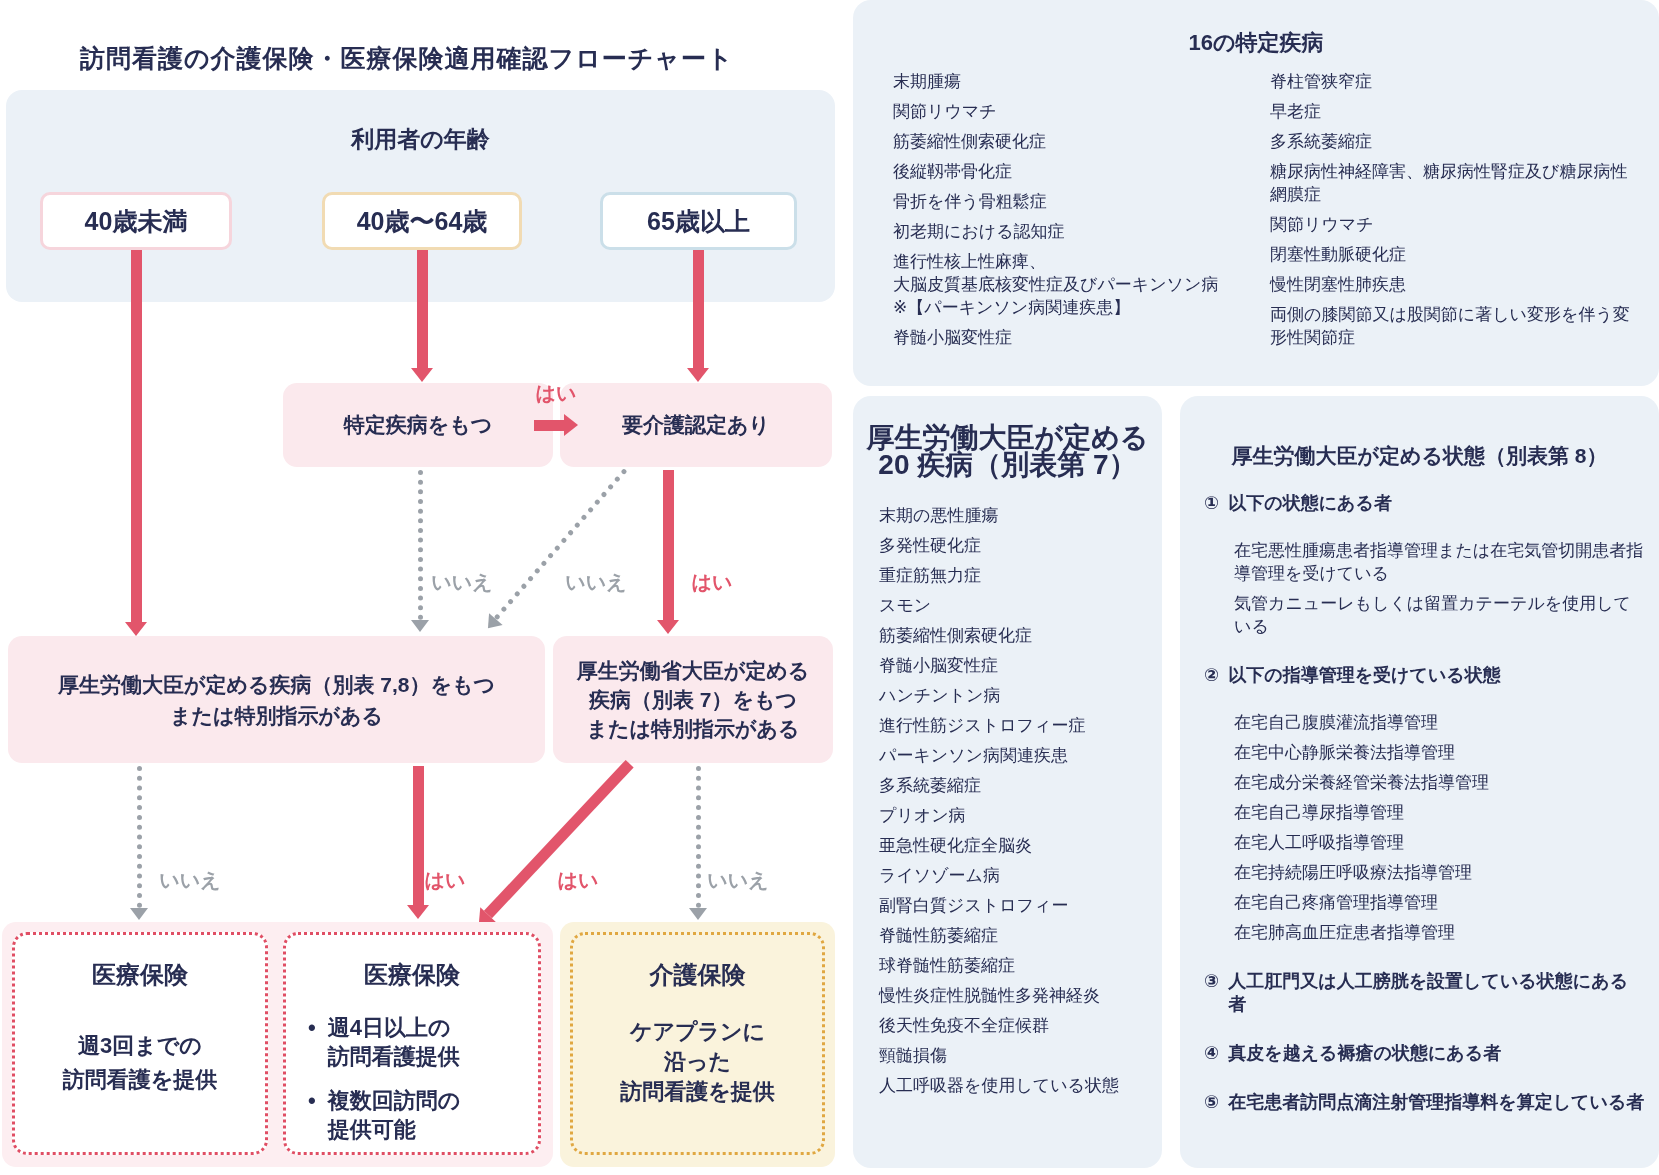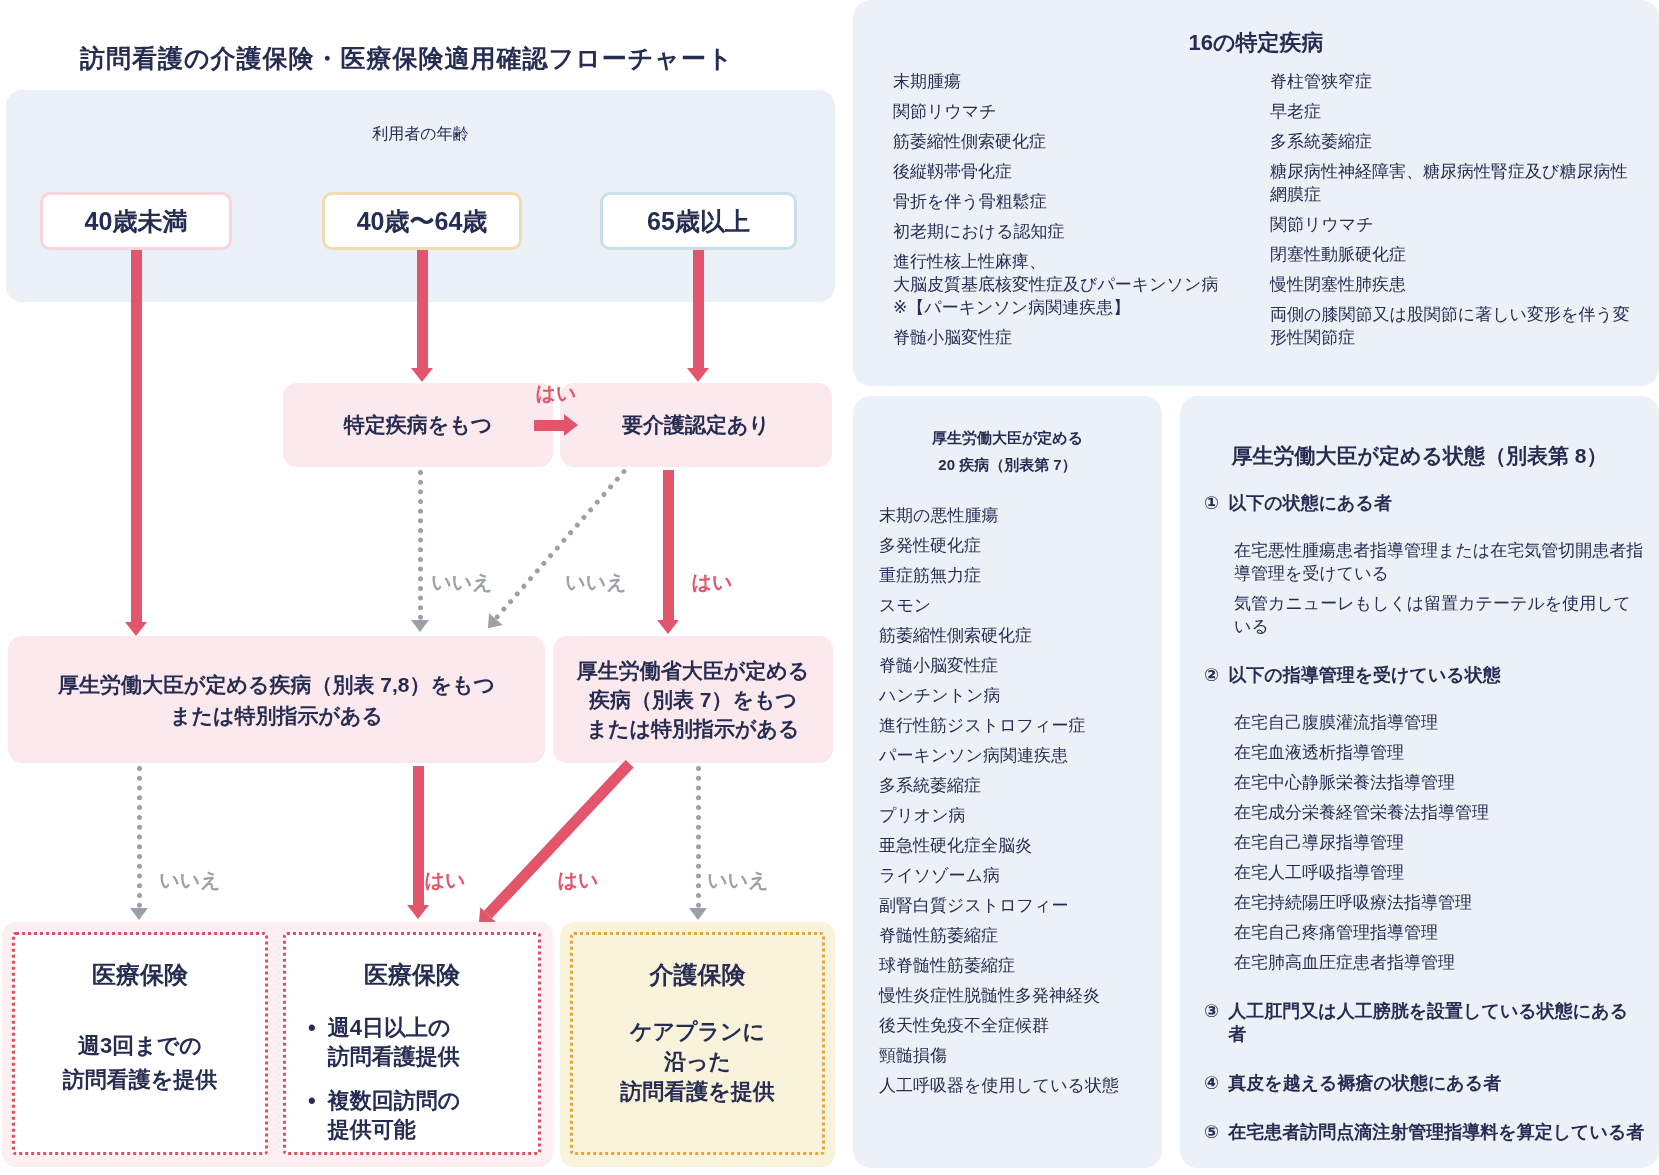--- a/index.html
+++ b/index.html
@@ -15,21 +15,21 @@
     font-family:"Liberation Sans","DejaVu Sans",sans-serif;
     color:var(--navy);
   }
   .abs{position:absolute;}
   .pre{white-space:pre-line;}
   .center{display:flex;align-items:center;justify-content:center;text-align:center;}
 
   
   .fc-title{font-size:25px;font-weight:700;letter-spacing:1px;}
   .age-band{background:var(--blue_panel);border-radius:16px;}
-  .age-header{font-size:16px;font-weight:400;text-align:center;}
+  .age-header{font-size:23px;font-weight:700;text-align:center;}
   .age-box{background:#fff;border-radius:10px;font-size:25px;font-weight:700;}
   .node{background:var(--pink_node);border-radius:14px;font-size:21px;font-weight:600;line-height:30px;}
 
   
   .varrow{position:absolute;width:22px;}
   .vshaft{width:11px;margin:0 auto;background:var(--red);}
   .vhead{width:0;height:0;margin:0 auto;border-left:11px solid transparent;border-right:11px solid transparent;border-top:14px solid var(--red);}
   .dshaft{width:0;margin:0 auto;border-left:5px dotted var(--gray);}
   .dhead{width:0;height:0;margin:0 auto;border-left:9px solid transparent;border-right:9px solid transparent;border-top:12px solid var(--gray);}
   .harrow{position:absolute;display:flex;align-items:center;}
@@ -37,35 +37,35 @@
   .hhead{width:0;height:0;border-top:11px solid transparent;border-bottom:11px solid transparent;border-left:14px solid var(--red);}
   .diag{position:absolute;display:flex;align-items:center;height:22px;margin-top:-11px;transform-origin:0 50%;}
   .dg-shaft-gray{flex:1;height:0;border-top:5px dotted var(--gray);}
   .dg-head-gray{width:0;height:0;border-top:9px solid transparent;border-bottom:9px solid transparent;border-left:12px solid var(--gray);}
   .lbl{position:absolute;transform:translate(-50%,-50%);font-size:20px;font-weight:700;white-space:nowrap;margin-top:32px;}
   .lbl.yes{color:var(--red);} .lbl.no{color:var(--gray);}
 
   
   .wrap-pink{background:var(--pink_wrap);border-radius:14px;}
   .wrap-yellow{background:var(--yellow_wrap);border-radius:14px;}
-  .inner{border-radius:4px;display:flex;flex-direction:column;align-items:center;}
+  .inner{border-radius:15px;display:flex;flex-direction:column;align-items:center;}
   .inner.red-dot{background:#fff;border:3px dotted var(--dot_red);}
   .inner.yellow-dot{background:transparent;border:3px dotted var(--dot_yellow);}
   .outcome-title{font-size:24px;font-weight:700;margin-top:24px;}
   .outcome-body{font-size:22px;font-weight:600;line-height:34px;text-align:center;margin-top:38px;}
   .outcome-body.tight{margin-top:26px;line-height:30px;}
   .bullets{margin-top:22px;width:100%;padding:0 14px 0 22px;}
   .bullet{display:flex;font-size:22px;font-weight:600;line-height:29px;margin-bottom:15px;}
   .b-dot{margin-right:12px;}
 
   
   .panel{background:var(--blue_panel);border-radius:18px;position:absolute;}
   .panel-title{font-size:22px;font-weight:700;text-align:center;}
   .plist .item{font-size:17px;font-weight:500;line-height:23px;margin-bottom:7px;}
-  .p20-title{font-size:15px;line-height:27px;}
+  .p20-title{font-size:28px;line-height:27px;}
   .p8-title{font-size:21px;}
   .groups{position:absolute;left:24px;right:14px;}
   .group{margin-bottom:26px;}
   .g-head{display:flex;font-size:18px;font-weight:600;line-height:23px;margin-bottom:8px;}
   .g-head .num{margin-right:9px;flex:0 0 auto;}
   .subs{margin-left:30px;margin-top:24px;}
   .sub{font-size:17px;font-weight:500;line-height:23px;margin-bottom:7px;}
 </style>
 </head>
 <body>
@@ -264,21 +264,20 @@
         </div>
       </div>
       <div class="group">
         <div class="g-head">
           <span class="num">②</span>
           <span class="g-title">以下の指導管理を受けている状態</span>
         </div>
         <div class="subs">
 
         <div class="sub">在宅自己腹膜灌流指導管理</div>
-          <div class="sub">在宅血液透析指導管理</div>
           <div class="sub">在宅中心静脈栄養法指導管理</div>
           <div class="sub">在宅成分栄養経管栄養法指導管理</div>
           <div class="sub">在宅自己導尿指導管理</div>
           <div class="sub">在宅人工呼吸指導管理</div>
           <div class="sub">在宅持続陽圧呼吸療法指導管理</div>
           <div class="sub">在宅自己疼痛管理指導管理</div>
           <div class="sub">在宅肺高血圧症患者指導管理</div>
         </div>
       </div>
       <div class="group">

